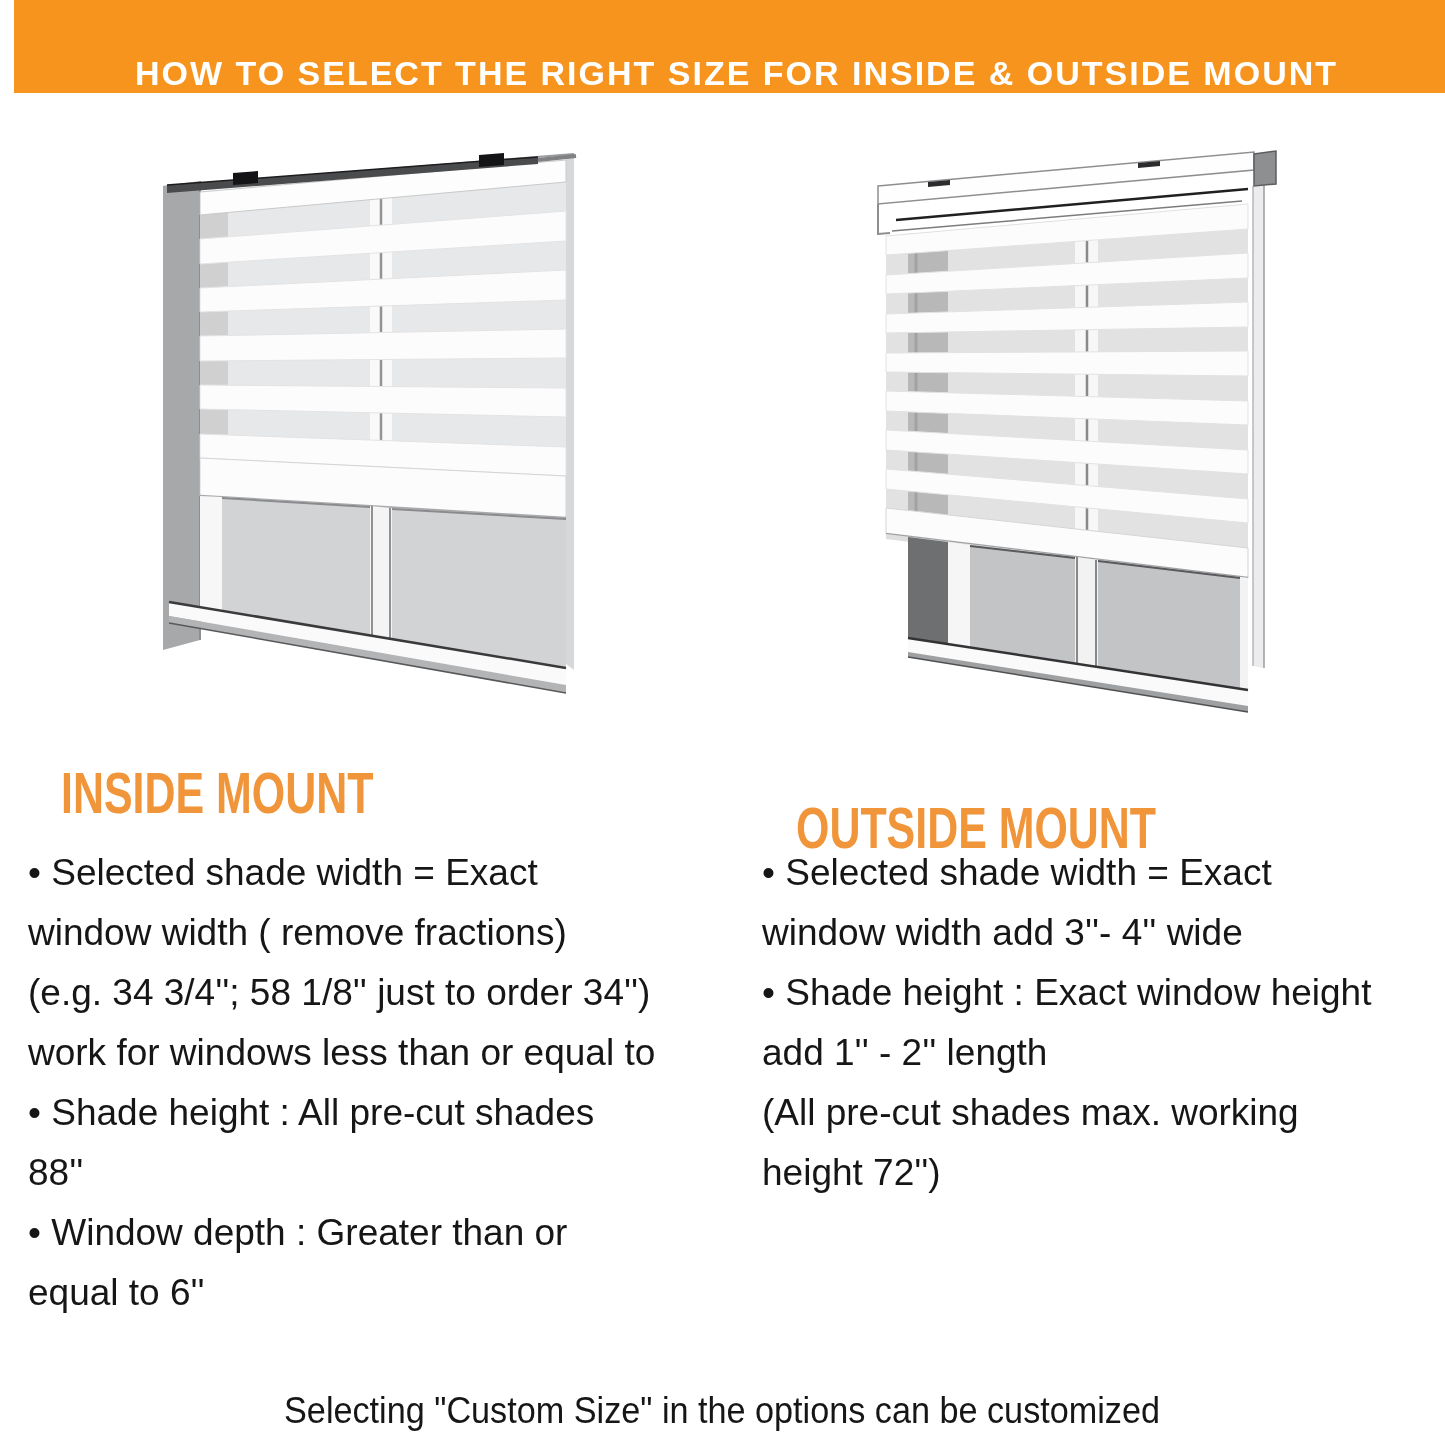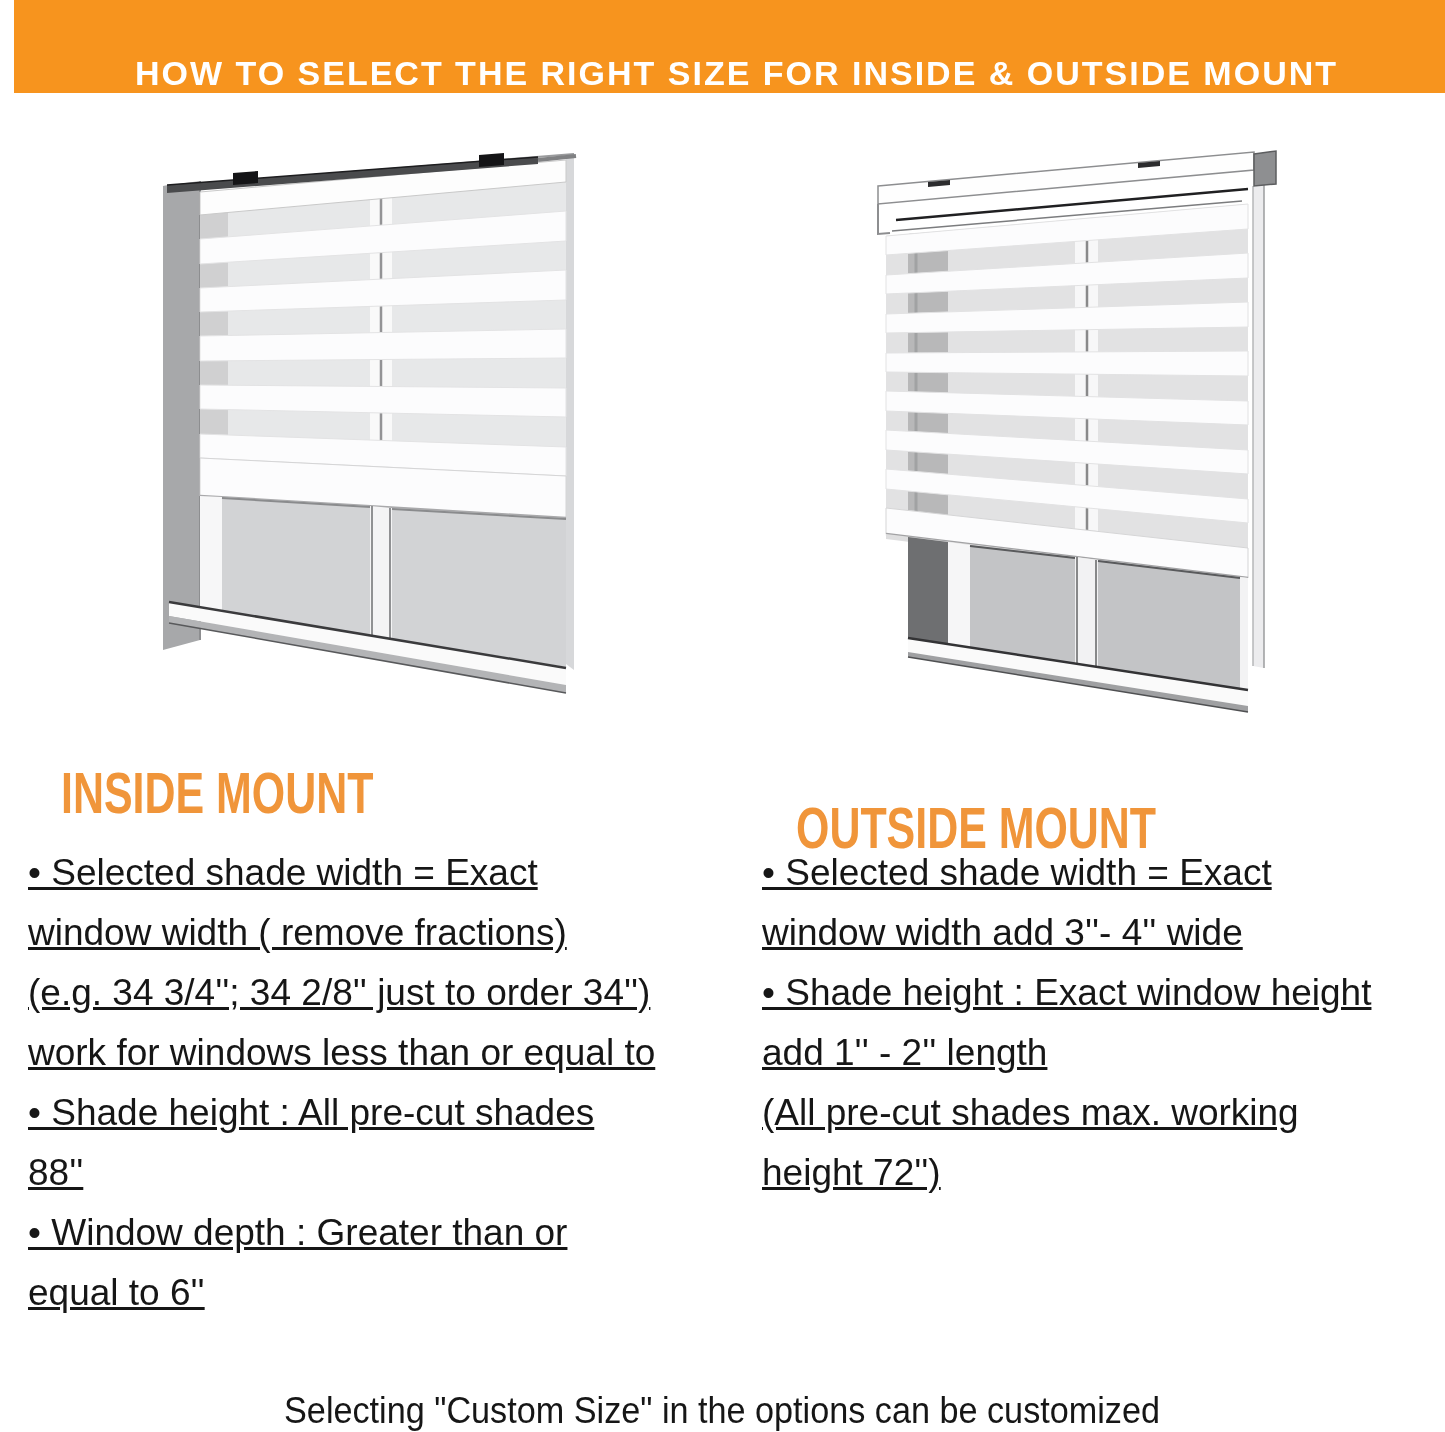--- a/index.html
+++ b/index.html
@@ -22,21 +22,21 @@
   
   .mount-heading{
     position:absolute;margin:16px;font-size:58px;line-height:66px;font-weight:bold;
     color:#F0953A;white-space:nowrap;
   }
   .mount-heading .condense{display:inline-block;transform:scaleX(0.74);transform-origin:left center;}
   .h-inside{left:45px;top:744px;}
   .h-outside{left:780px;top:779px;}
   
   .col{position:absolute;width:705px;font-size:37px;color:#161616;}
-  .col .bodyline{height:60px;line-height:60px;white-space:nowrap;text-decoration:underline;}
+  .col .bodyline{height:60px;line-height:60px;white-space:nowrap;}
   .col-left{left:28px;top:843px;}
   .col-right{left:762px;top:843px;}
   
   .footer-note{
     position:absolute;left:0;top:1390px;width:1445px;text-align:center;
     font-size:36px;color:#161616;
   }
   .footer-note span{display:inline-block;transform:scaleX(0.95);transform-origin:center;}
 </style>
 </head>
@@ -175,21 +175,21 @@
   <h2 class="mount-heading h-inside">
     <span class="condense">INSIDE MOUNT</span>
   </h2>
   <h2 class="mount-heading h-outside">
     <span class="condense">OUTSIDE MOUNT</span>
   </h2>
 
   <div class="col col-left">
     <div class="bodyline">• Selected shade width = Exact</div>
     <div class="bodyline">window width ( remove fractions)</div>
-    <div class="bodyline">(e.g. 34 3/4''; 34 2/8'' just to order 34'')</div>
+    <div class="bodyline">(e.g. 34 3/4''; 58 1/8'' just to order 34'')</div>
     <div class="bodyline">work for windows less than or equal to</div>
     <div class="bodyline">• Shade height : All pre-cut shades</div>
     <div class="bodyline">88''</div>
     <div class="bodyline">• Window depth : Greater than or</div>
     <div class="bodyline">equal to 6''</div>
   </div>
 
   <div class="col col-right">
     <div class="bodyline">• Selected shade width = Exact</div>
     <div class="bodyline">window width add 3''- 4'' wide</div>

